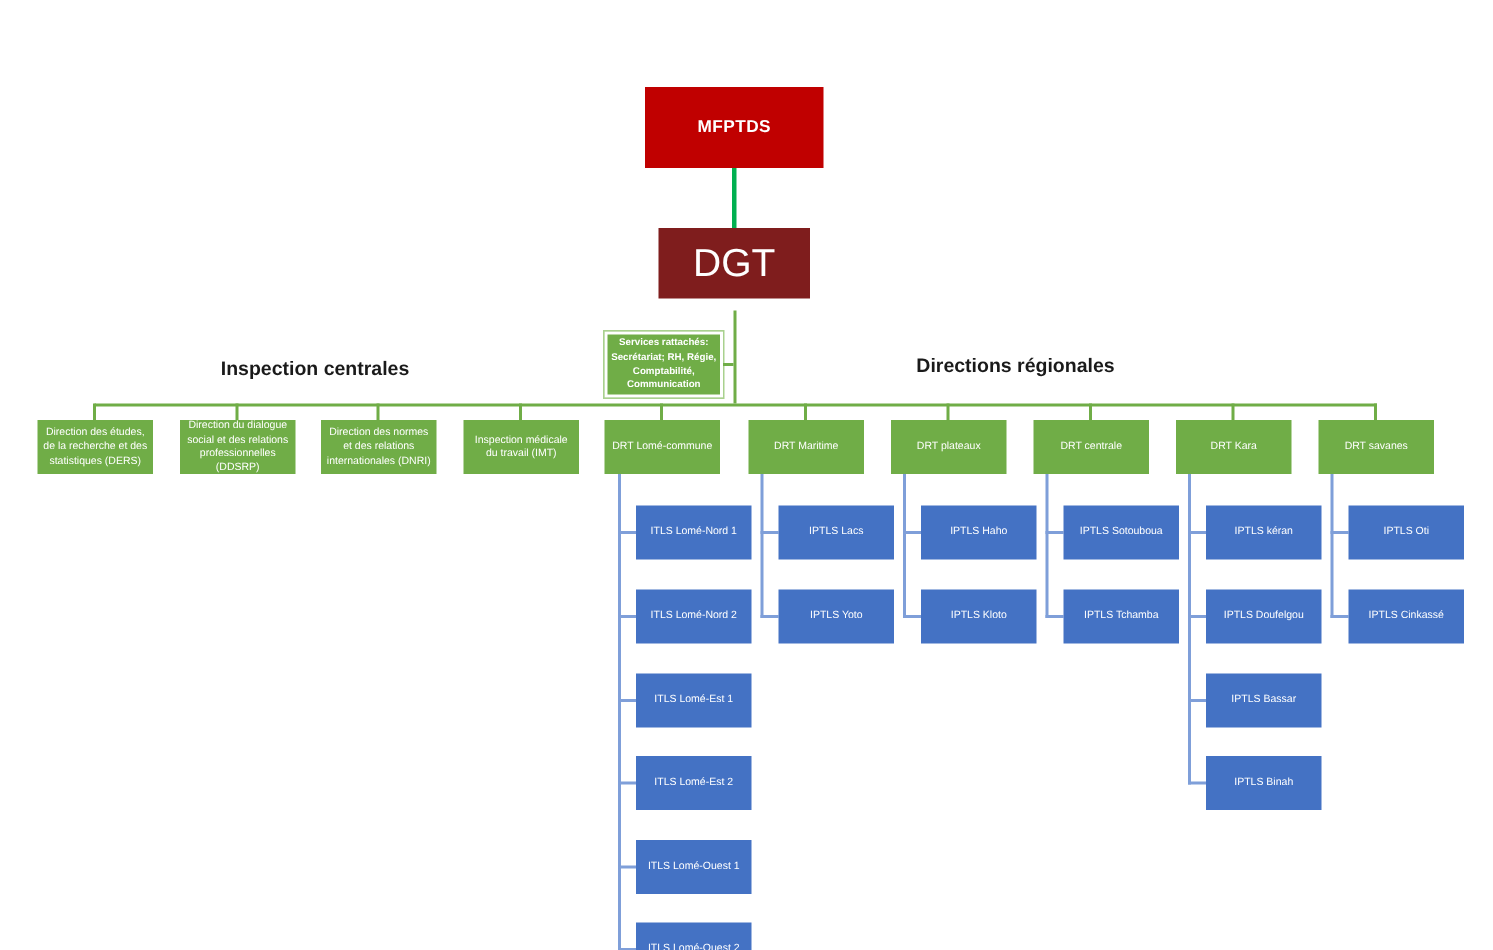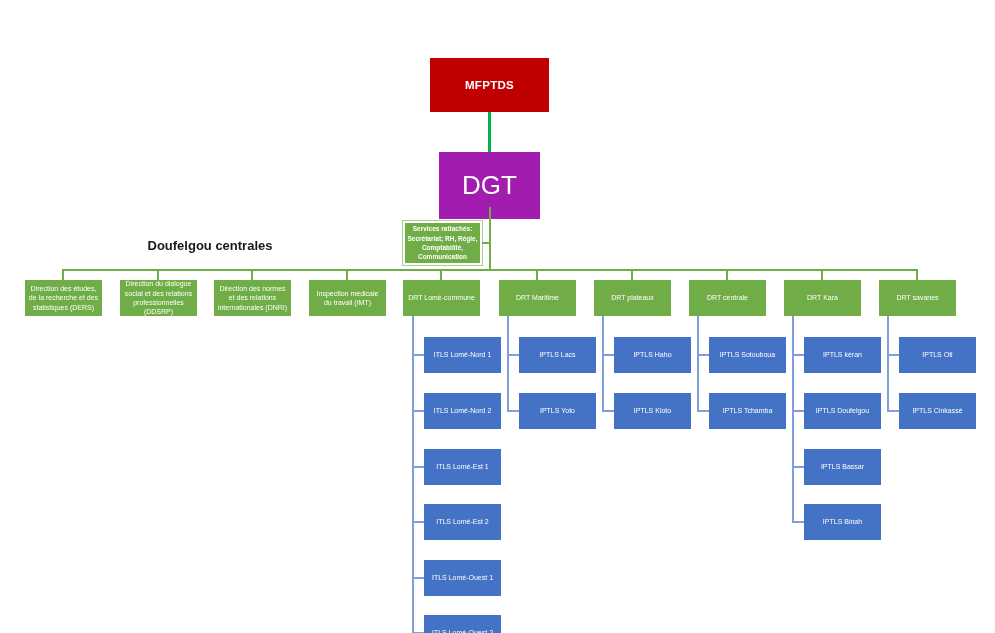--- a/index.html
+++ b/index.html
@@ -8,42 +8,43 @@
     font-family:"Liberation Sans",sans-serif;overflow:hidden;margin-top:32px;
   }
   .node{
     position:absolute;display:flex;align-items:center;justify-content:center;
     text-align:center;color:#fff;box-sizing:border-box;
   }
   .sm{width:77px;height:36px;font-size:7px;line-height:1.35;padding:2px 3px;}
   .green{background:#70AD47;}
   .blue{background:#4472C4;}
   .root-node{left:430px;top:26px;width:119px;height:54px;background:#C00000;font-weight:bold;font-size:11.5px;letter-spacing:.3px;}
-  .dgt-node{left:439px;top:120px;width:101px;height:67px;background:#a21caf;font-size:26px;}
+  .dgt-node{left:439px;top:120px;width:101px;height:47px;background:#7f1d1d;font-size:26px;}
   .services-node{
     left:403px;top:189px;width:79px;height:44px;background:#70AD47;
     border:2px solid #fff;box-shadow:0 0 0 1px #A9D18E;
     font-size:6.5px;font-weight:bold;line-height:1.45;padding:1px 2px;
   }
   .section-header{position:absolute;width:180px;text-align:center;font-weight:bold;font-size:13px;color:#1a1a1a;}
   .vline,.hline{position:absolute;}
   .g{background:#70AD47;}
   .gbright{background:#00B050;}
   .b{background:#7F9FD9;}
 </style>
 </head>
 <body>
 
 <div class="canvas">
 
   <div class="node root-node">MFPTDS</div>
   <div class="node dgt-node">DGT</div>
   <div class="node services-node">Services rattachés: Secrétariat; RH, Régie, Comptabilité, Communication</div>
 
-  <div class="section-header" style="left:120px;top:206px;">Doufelgou centrales</div>
+  <div class="section-header" style="left:120px;top:206px;">Inspection centrales</div>
+  <div class="section-header" style="left:587px;top:204px;">Directions régionales</div>
 
   <div class="vline gbright" style="left:488px;top:80px;width:3px;height:40px;"></div>
   <div class="vline g" style="left:489px;top:175px;width:2px;height:62px;"></div>
   <div class="hline g" style="left:482px;top:210px;width:7px;height:2px;"></div>
   <div class="hline g" style="left:63px;top:237px;width:855px;height:2px;"></div>
   <div class="vline g" style="left:62px;top:237px;width:2px;height:11px;"></div>
   <div class="vline g" style="left:157px;top:237px;width:2px;height:11px;"></div>
   <div class="vline g" style="left:251px;top:237px;width:2px;height:11px;"></div>
   <div class="vline g" style="left:346px;top:237px;width:2px;height:11px;"></div>
   <div class="vline g" style="left:440px;top:237px;width:2px;height:11px;"></div>

